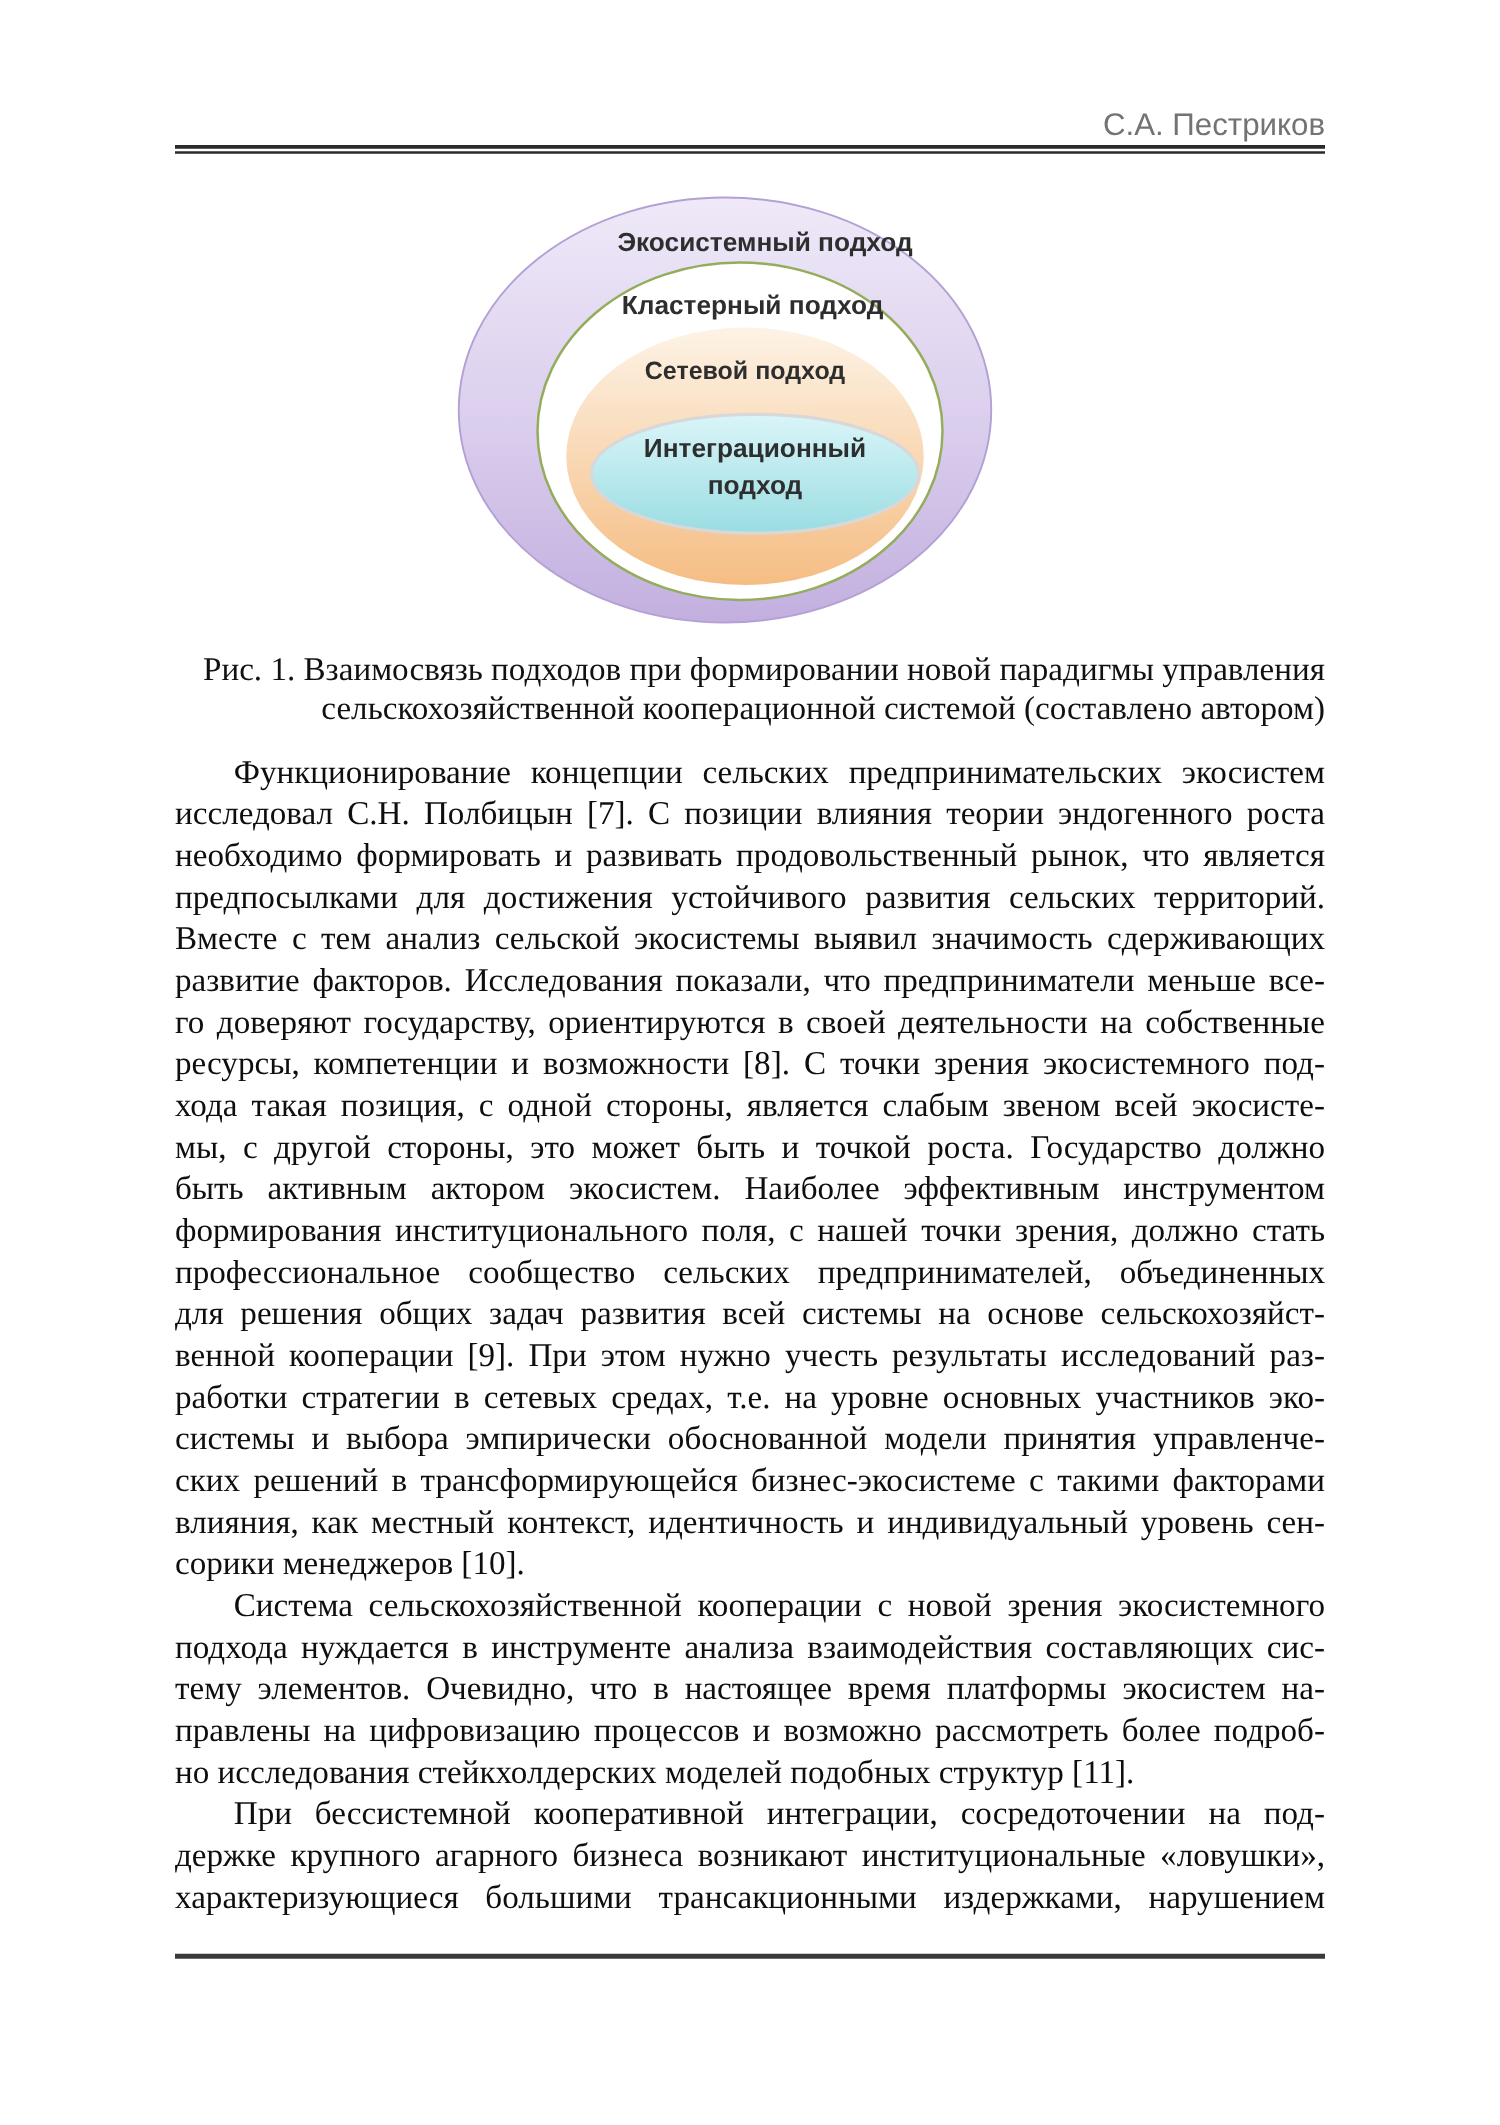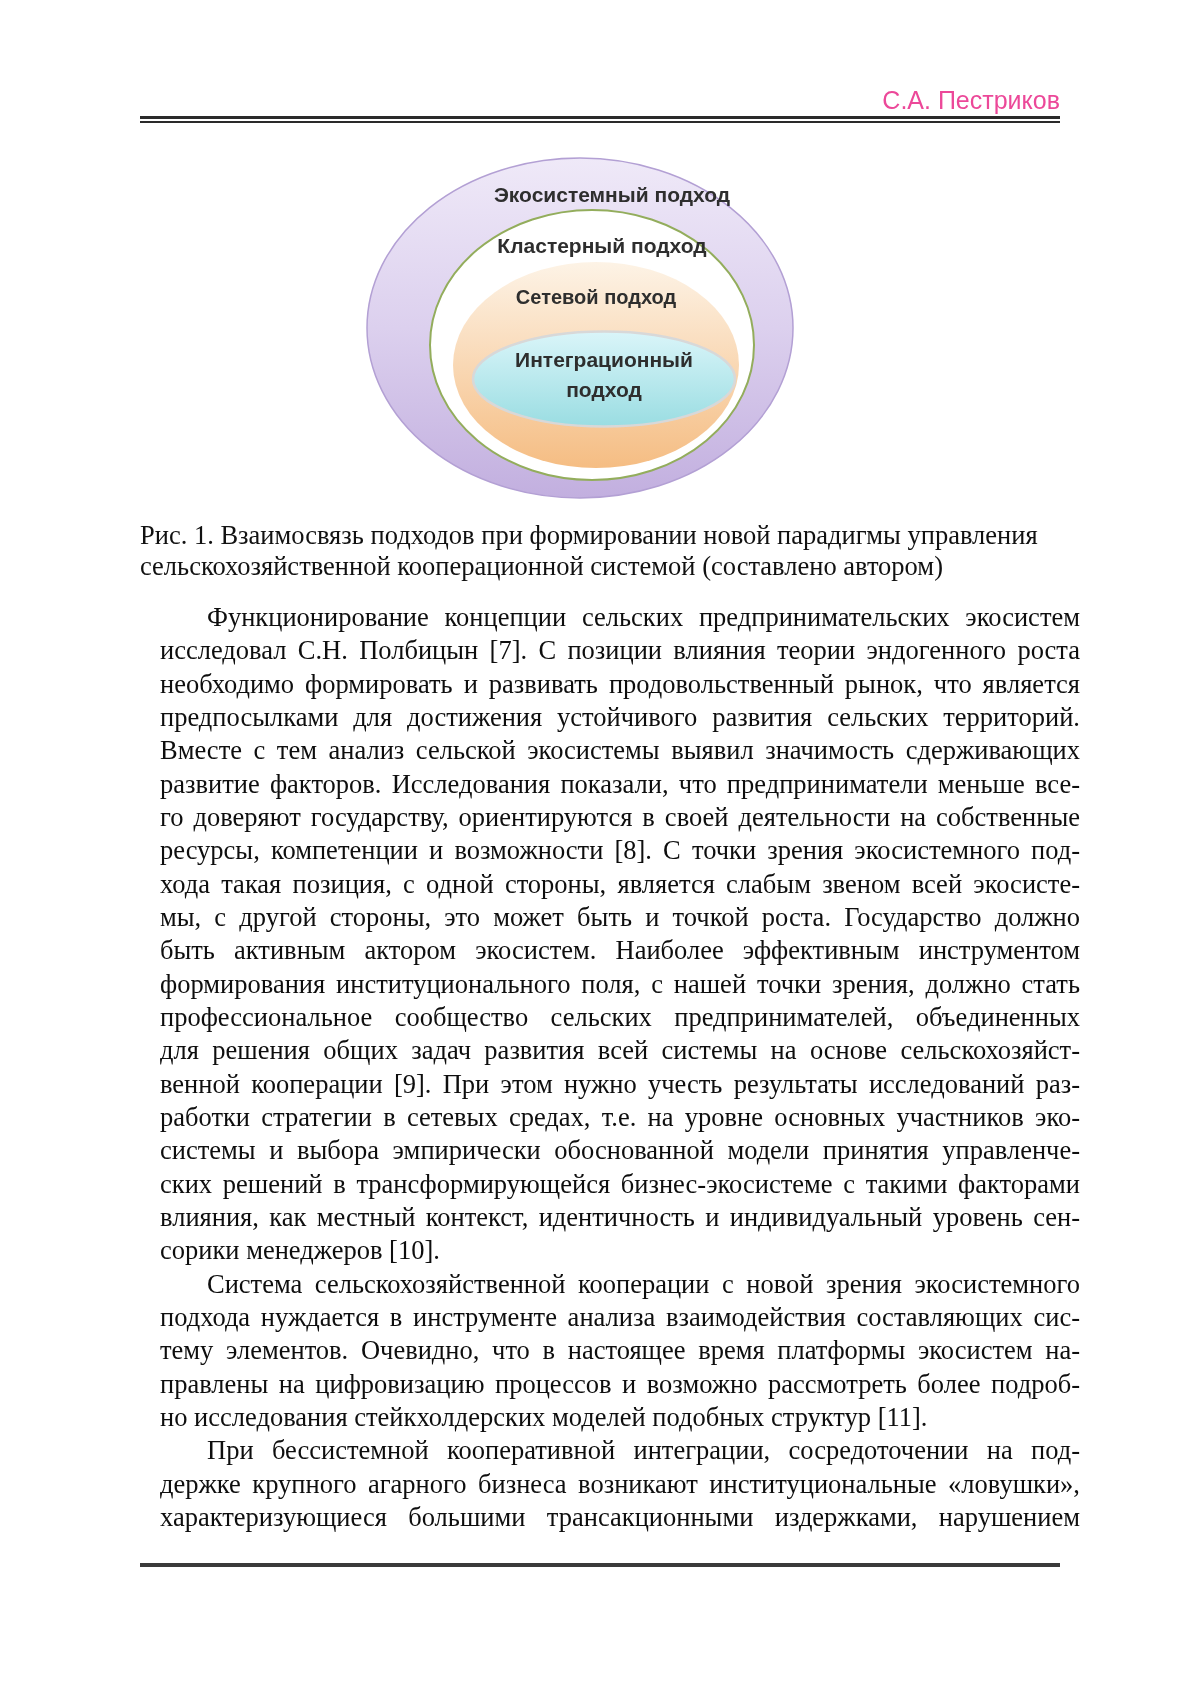--- a/index.html
+++ b/index.html
@@ -15,21 +15,21 @@
   }
   .running-head {
     position: absolute;
     top: 86px;
     left: 140px;
     width: 920px;
     text-align: right;
     font-family: "Liberation Sans", "DejaVu Sans", sans-serif;
     font-size: 25px;
     line-height: 28px;
-    color: #ec4899;
+    color: #737373;
     white-space: nowrap;
   }
   .head-rule {
     position: absolute;
     top: 116px;
     left: 140px;
     width: 920px;
     height: 2px;
     border-top: 3px solid #2a2a2a;
     border-bottom: 2px solid #2a2a2a;
@@ -40,33 +40,32 @@
     top: 150px;
     left: 360px;
     width: 436px;
     height: 352px;
   }
   .figure-caption {
     position: absolute;
     top: 520px;
     left: 140px;
     width: 920px;
-    text-align: left;
+    text-align: right;
     font-size: 26.5px;
     line-height: 31px;
     color: #111111;
   }
   .body-text {
     position: absolute;
     top: 601px;
     left: 140px;
     width: 920px;
     font-size: 26.5px;
     color: #0e0e0e;
-    margin-left: 20px;
   }
   .body-text .line {
     line-height: 33.33px;
     height: 33.33px;
     text-align: justify;
     text-align-last: justify;
     white-space: nowrap;
     overflow: visible;
   }
   .body-text .line.first { text-indent: 47px; }

